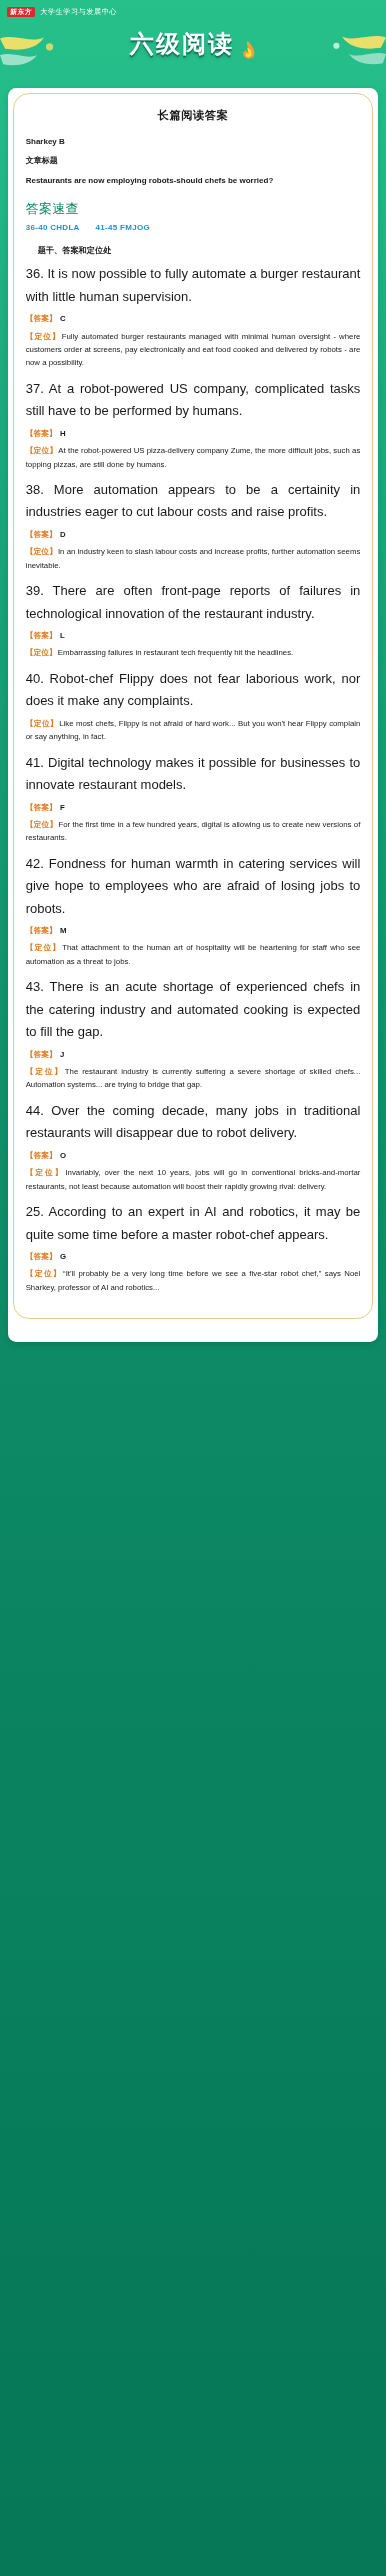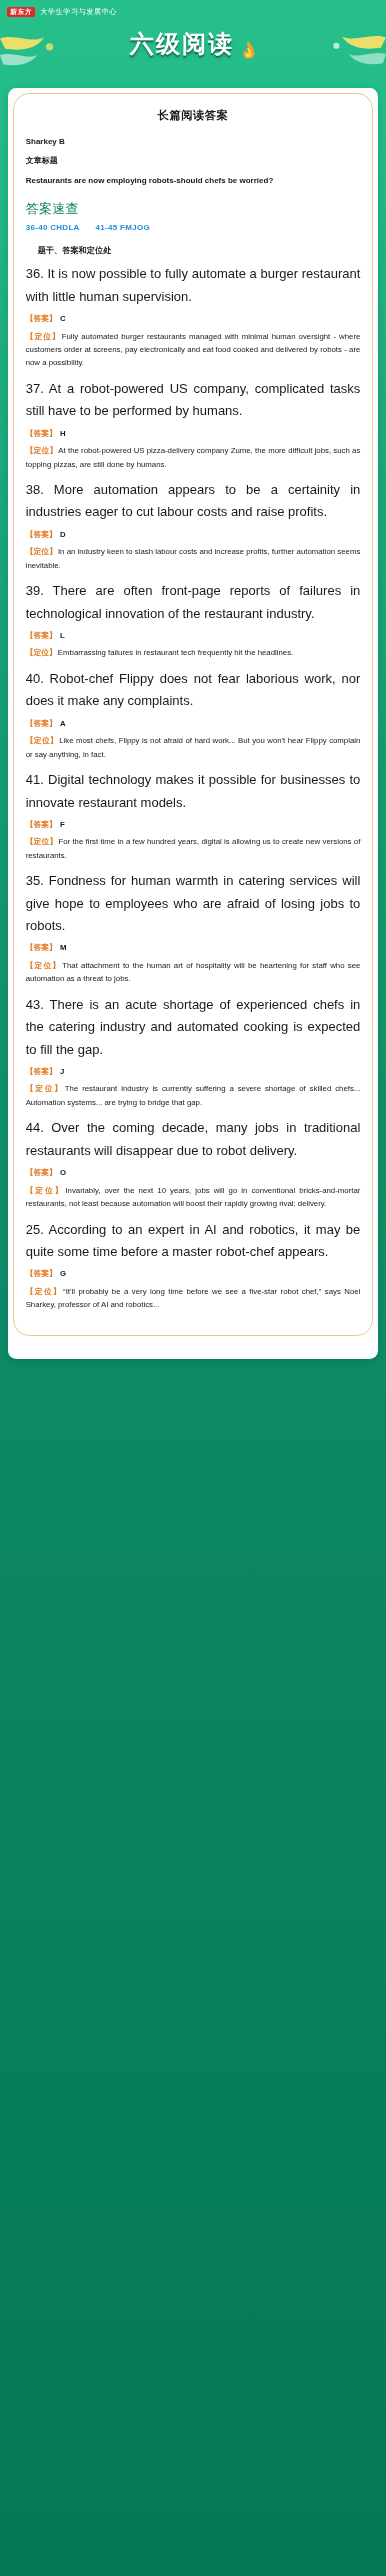--- a/index.html
+++ b/index.html
@@ -262,40 +262,37 @@
         <div class="lbl-row">
           <span class="lbl">【答案】</span><span class="lbl-val">L</span>
         </div>
         <div class="loc-block">
           <span class="lbl">【定位】</span><span>Embarrassing failures in restaurant tech frequently hit the headlines.</span>
         </div>
       </div>
 
       <div class="q-item">
         <div class="q-text">40. Robot-chef Flippy does not fear laborious work, nor does it make any complaints.</div>
-        <div class="lbl-row">
-          <span class="lbl">【答案】</span><span class="lbl-val">A</span>
-        </div>
         <div class="loc-block">
           <span class="lbl">【定位】</span><span>Like most chefs, Flippy is not afraid of hard work... But you won't hear Flippy complain or say anything, in fact.</span>
         </div>
       </div>
 
       <div class="q-item">
         <div class="q-text">41. Digital technology makes it possible for businesses to innovate restaurant models.</div>
         <div class="lbl-row">
           <span class="lbl">【答案】</span><span class="lbl-val">F</span>
         </div>
         <div class="loc-block">
           <span class="lbl">【定位】</span><span>For the first time in a few hundred years, digital is allowing us to create new versions of restaurants.</span>
         </div>
       </div>
 
       <div class="q-item">
-        <div class="q-text">35. Fondness for human warmth in catering services will give hope to employees who are afraid of losing jobs to robots.</div>
+        <div class="q-text">42. Fondness for human warmth in catering services will give hope to employees who are afraid of losing jobs to robots.</div>
         <div class="lbl-row">
           <span class="lbl">【答案】</span><span class="lbl-val">M</span>
         </div>
         <div class="loc-block">
           <span class="lbl">【定位】</span><span>That attachment to the human art of hospitality will be heartening for staff who see automation as a threat to jobs.</span>
         </div>
       </div>
 
       <div class="q-item">
         <div class="q-text">43. There is an acute shortage of experienced chefs in the catering industry and automated cooking is expected to fill the gap.</div>

